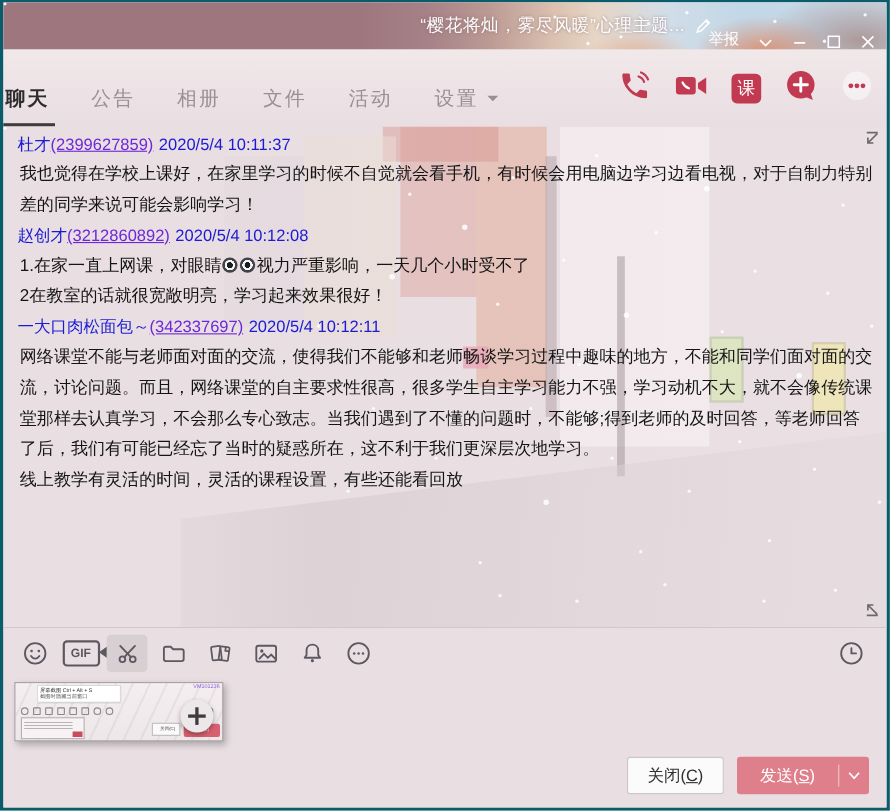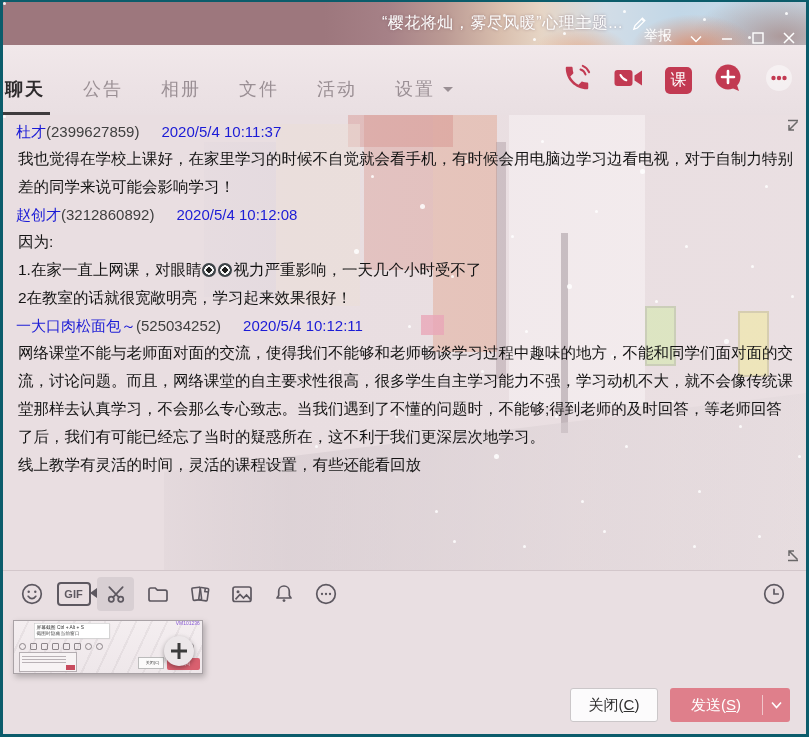--- a/index.html
+++ b/index.html
@@ -49,22 +49,22 @@
     background:linear-gradient(95deg,rgba(166,156,164,.45),rgba(212,202,206,.5) 60%,rgba(225,216,219,.5));}
   .sign-green{left:80%;top:42%;width:27px;height:56px;background:rgba(210,232,170,.9);border:2px solid rgba(150,150,140,.45);}
   .sign-yellow{left:91.5%;top:43%;width:27px;height:62px;background:rgba(240,232,160,.9);border:2px solid rgba(160,150,130,.45);}
   .sign-pink{left:52%;top:44%;width:23px;height:20px;background:rgba(233,120,150,.8);}
   .scene::after{content:"";position:absolute;inset:0;z-index:2;
     background:linear-gradient(90deg,#e9dee1 0%,rgba(233,222,225,.92) 16%,rgba(233,222,225,.5) 36%,rgba(236,226,228,.32) 100%);}
   .snow{position:absolute;top:0;left:0;z-index:2;width:3px;height:3px;border-radius:50%;background:#fff;opacity:.85;
     box-shadow:265px 95px 0 0 #fff,285px 180px 0 0 #fff,300px 35px 0 0 #fff,312px 330px 0 0 #fff,335px 255px 0 0 #fff,352px 135px 0 1px #fff,368px 60px 0 0 #fff,392px 300px 0 0 #fff,405px 210px 0 0 #fff,418px 90px 0 1px #fff,432px 395px 0 0 #fff,448px 160px 0 0 #fff,462px 45px 0 0 #fff,478px 255px 0 0 #fff,492px 340px 0 1px #fff,508px 120px 0 0 #fff,522px 215px 0 0 #fff,538px 25px 0 0 #fff,552px 300px 0 0 #fff,565px 170px 0 1px #fff,578px 385px 0 0 #fff,592px 95px 0 0 #fff,608px 240px 0 0 #fff,622px 330px 0 0 #fff,638px 55px 0 1px #fff,652px 185px 0 0 #fff,668px 285px 0 0 #fff,682px 130px 0 0 #fff,695px 375px 0 0 #fff,708px 35px 0 0 #fff,722px 225px 0 1px #fff,736px 310px 0 0 #fff,748px 150px 0 0 #fff,762px 70px 0 0 #fff,775px 260px 0 0 #fff,788px 180px 0 0 #fff,795px 340px 0 0 #fff,755px 420px 0 0 #fff,690px 430px 0 0 #fff,600px 415px 0 0 #fff,520px 430px 0 0 #fff,450px 425px 0 0 #fff;}
   .msg-list{position:relative;z-index:3;padding-top:3px;}
   .msg-header{line-height:27px;font-size:15px;color:#1b1bd6;padding-left:13px;white-space:nowrap;}
-  .msg-qq{color:#404040;cursor:pointer;}
-  .msg-time{margin-left:22px;}
+  .msg-qq{color:#6d28d9;text-decoration:underline;cursor:pointer;}
+  .msg-time{margin-left:5px;}
   .msg-line{line-height:28px;font-size:15.5px;color:#141414;padding-left:15px;padding-right:13px;}
   .eye-emoji{display:inline-block;width:14px;height:14px;border-radius:50%;margin:0 1px;vertical-align:-2px;
     background:radial-gradient(circle at 50% 50%,#1c1c1c 0 2.6px,#f5f5f5 2.8px 4.6px,#3d4348 4.8px);}
   .scroll-arrow{position:absolute;right:6px;z-index:4;cursor:pointer;opacity:.8;}
   .scroll-top{top:3px;}
   .scroll-bottom{bottom:3px;}
 
   
   .composer{position:relative;height:165px;background:#e9dfe2;}
   .toolbar{display:flex;align-items:center;height:45px;padding-left:10px;gap:5px;}
@@ -232,27 +232,26 @@
     <div class="msg-list">
         <div class="message">
     <div class="msg-header"><span>杜才</span><span class="msg-qq">(2399627859)</span><span class="msg-time">2020/5/4 10:11:37</span></div>
     <div>
             <div class="msg-line">我也觉得在学校上课好，在家里学习的时候不自觉就会看手机，有时候会用电脑边学习边看电视，对于自制力特别差的同学来说可能会影响学习！</div>
           </div>
   </div>
         <div class="message">
     <div class="msg-header"><span>赵创才</span><span class="msg-qq">(3212860892)</span><span class="msg-time">2020/5/4 10:12:08</span></div>
     <div>
-            <div class="msg-line">因为:</div>
             <div class="msg-line">1.在家一直上网课，对眼睛<span class="eye-emoji"></span><span class="eye-emoji"></span>视力严重影响，一天几个小时受不了</div>
             <div class="msg-line">2在教室的话就很宽敞明亮，学习起来效果很好！</div>
           </div>
   </div>
         <div class="message">
-    <div class="msg-header"><span>一大口肉松面包～</span><span class="msg-qq">(525034252)</span><span class="msg-time">2020/5/4 10:12:11</span></div>
+    <div class="msg-header"><span>一大口肉松面包～</span><span class="msg-qq">(342337697)</span><span class="msg-time">2020/5/4 10:12:11</span></div>
     <div>
             <div class="msg-line">网络课堂不能与老师面对面的交流，使得我们不能够和老师畅谈学习过程中趣味的地方，不能和同学们面对面的交流，讨论问题。而且，网络课堂的自主要求性很高，很多学生自主学习能力不强，学习动机不大，就不会像传统课堂那样去认真学习，不会那么专心致志。当我们遇到了不懂的问题时，不能够;得到老师的及时回答，等老师回答了后，我们有可能已经忘了当时的疑惑所在，这不利于我们更深层次地学习。</div>
           </div>
   </div>
         <div class="message">
     <div>
             <div class="msg-line">线上教学有灵活的时间，灵活的课程设置，有些还能看回放</div>
           </div>
   </div>
       </div>

